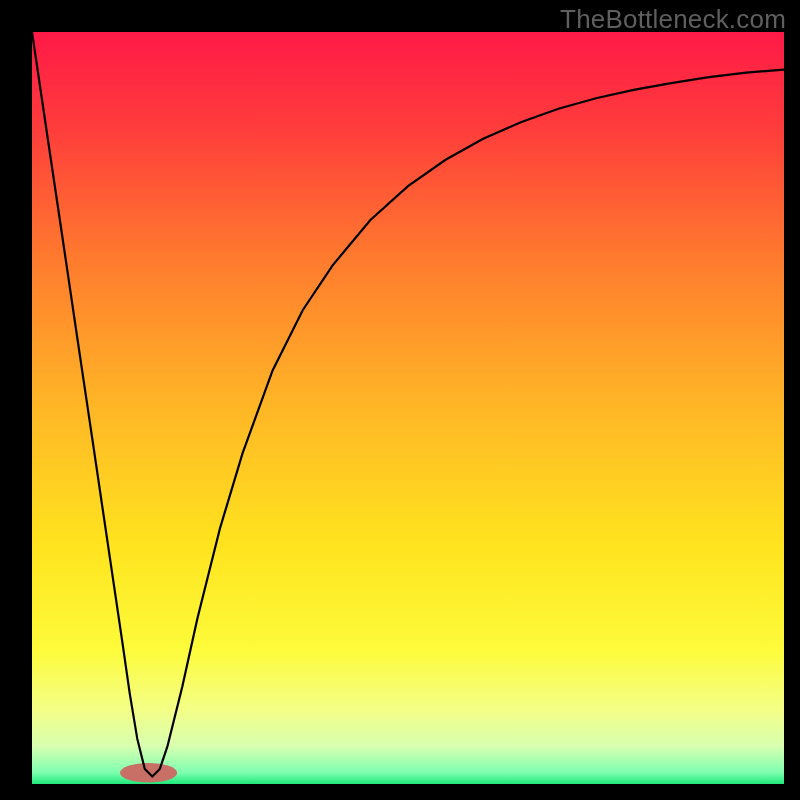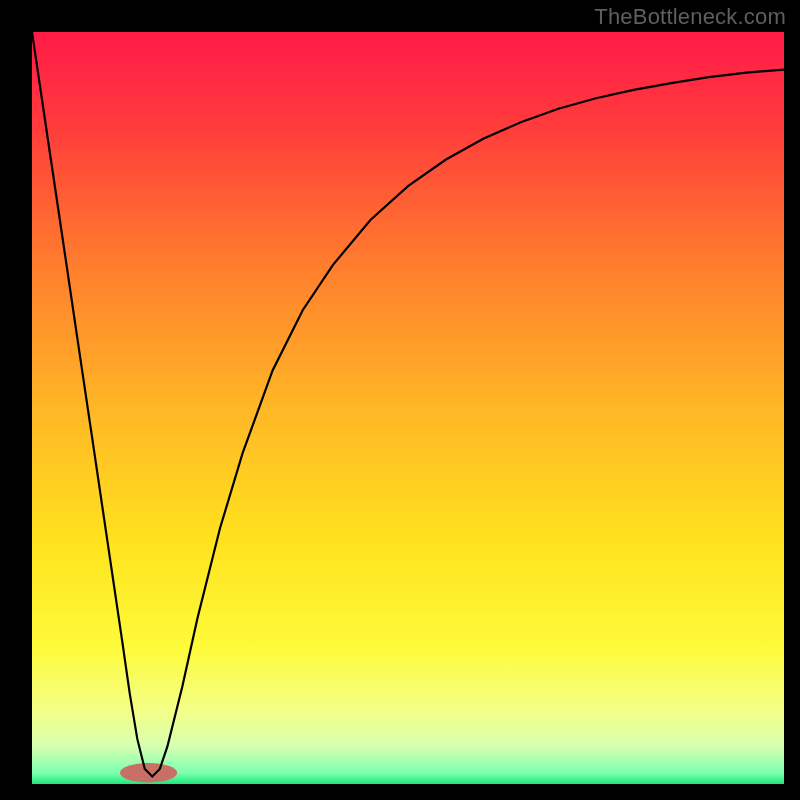--- a/index.html
+++ b/index.html
@@ -16,21 +16,21 @@
     top: 0;
     width: 800px;
     height: 800px;
     background: #000;
   }
   .watermark {
     position: absolute;
     top: 4px;
     right: 14px;
     font-family: Arial, Helvetica, sans-serif;
-    font-size: 22px;
+    font-size: 26px;
     color: #5f5f5f;
     letter-spacing: 0.2px;
     user-select: none;
   }
   svg {
     position: absolute;
     left: 0;
     top: 0;
   }
 </style>

